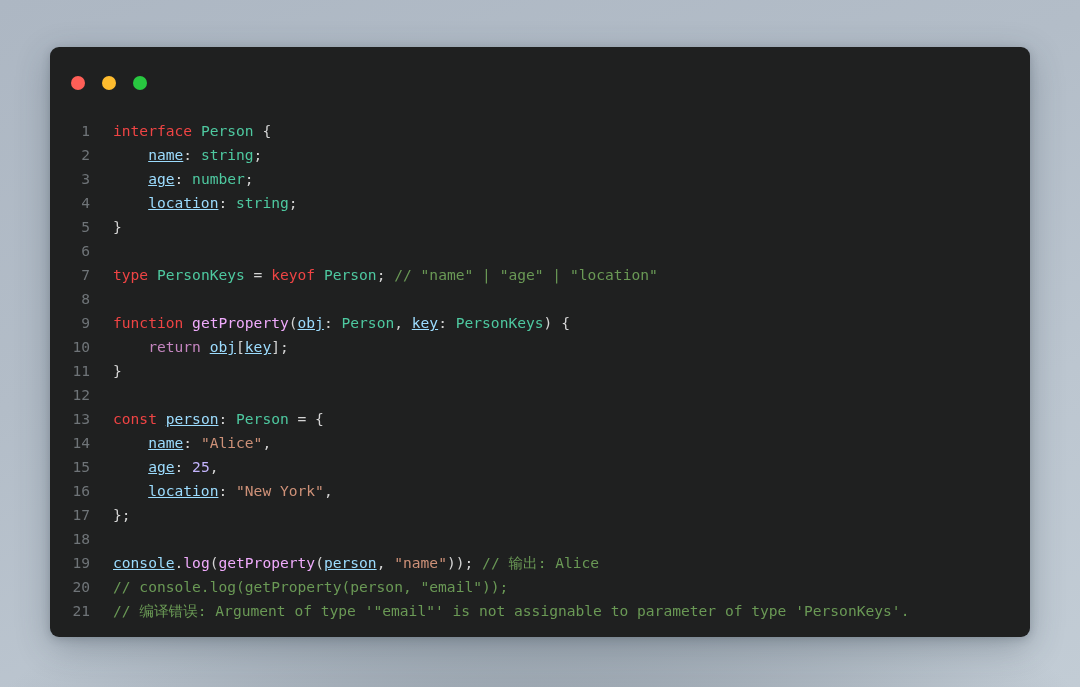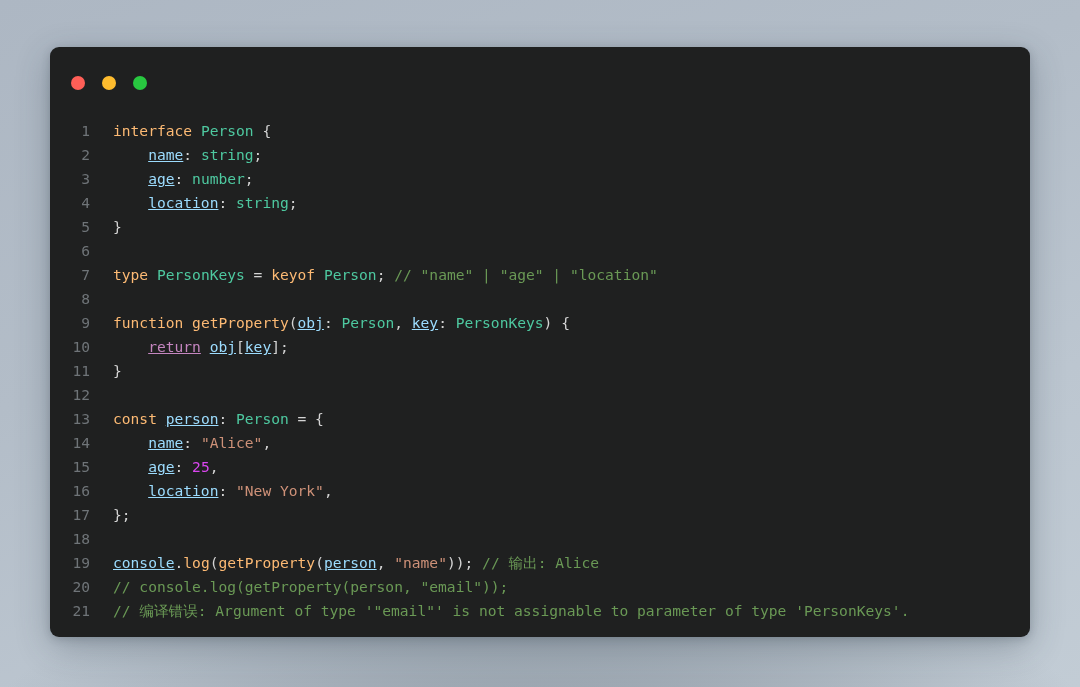--- a/index.html
+++ b/index.html
@@ -76,28 +76,28 @@
     font-size: 14.6px;
   }
   .code-text {
     padding-left: 23px;
     color: #d4d4d4;
     font-size: 14.6px;
     white-space: pre;
   }
 
   
-  .t-kw      { color: #fdba74; }  
+  .t-kw      { color: #ef4444; }  
   .t-type    { color: #4ec9a0; }  
   .t-prop    { color: #9cdcfe; text-decoration: underline; }  
-  .t-fn      { color: #fdba74; }  
+  .t-fn      { color: #f0abfc; }  
   .t-str     { color: #ce9178; }  
-  .t-num     { color: #d946ef; }  
+  .t-num     { color: #c4b5fd; }  
   .t-cmt     { color: #6a9955; }  
-  .t-ctrl    { color: #c586c0; text-decoration: underline; }  
+  .t-ctrl    { color: #c586c0; }  
   .t-plain   { color: #d4d4d4; }  
 </style>
 </head>
 <body>
 
 <div class="screen">
   <div class="code-window">
 
     <div class="titlebar">
       <span class="dot red"></span>

